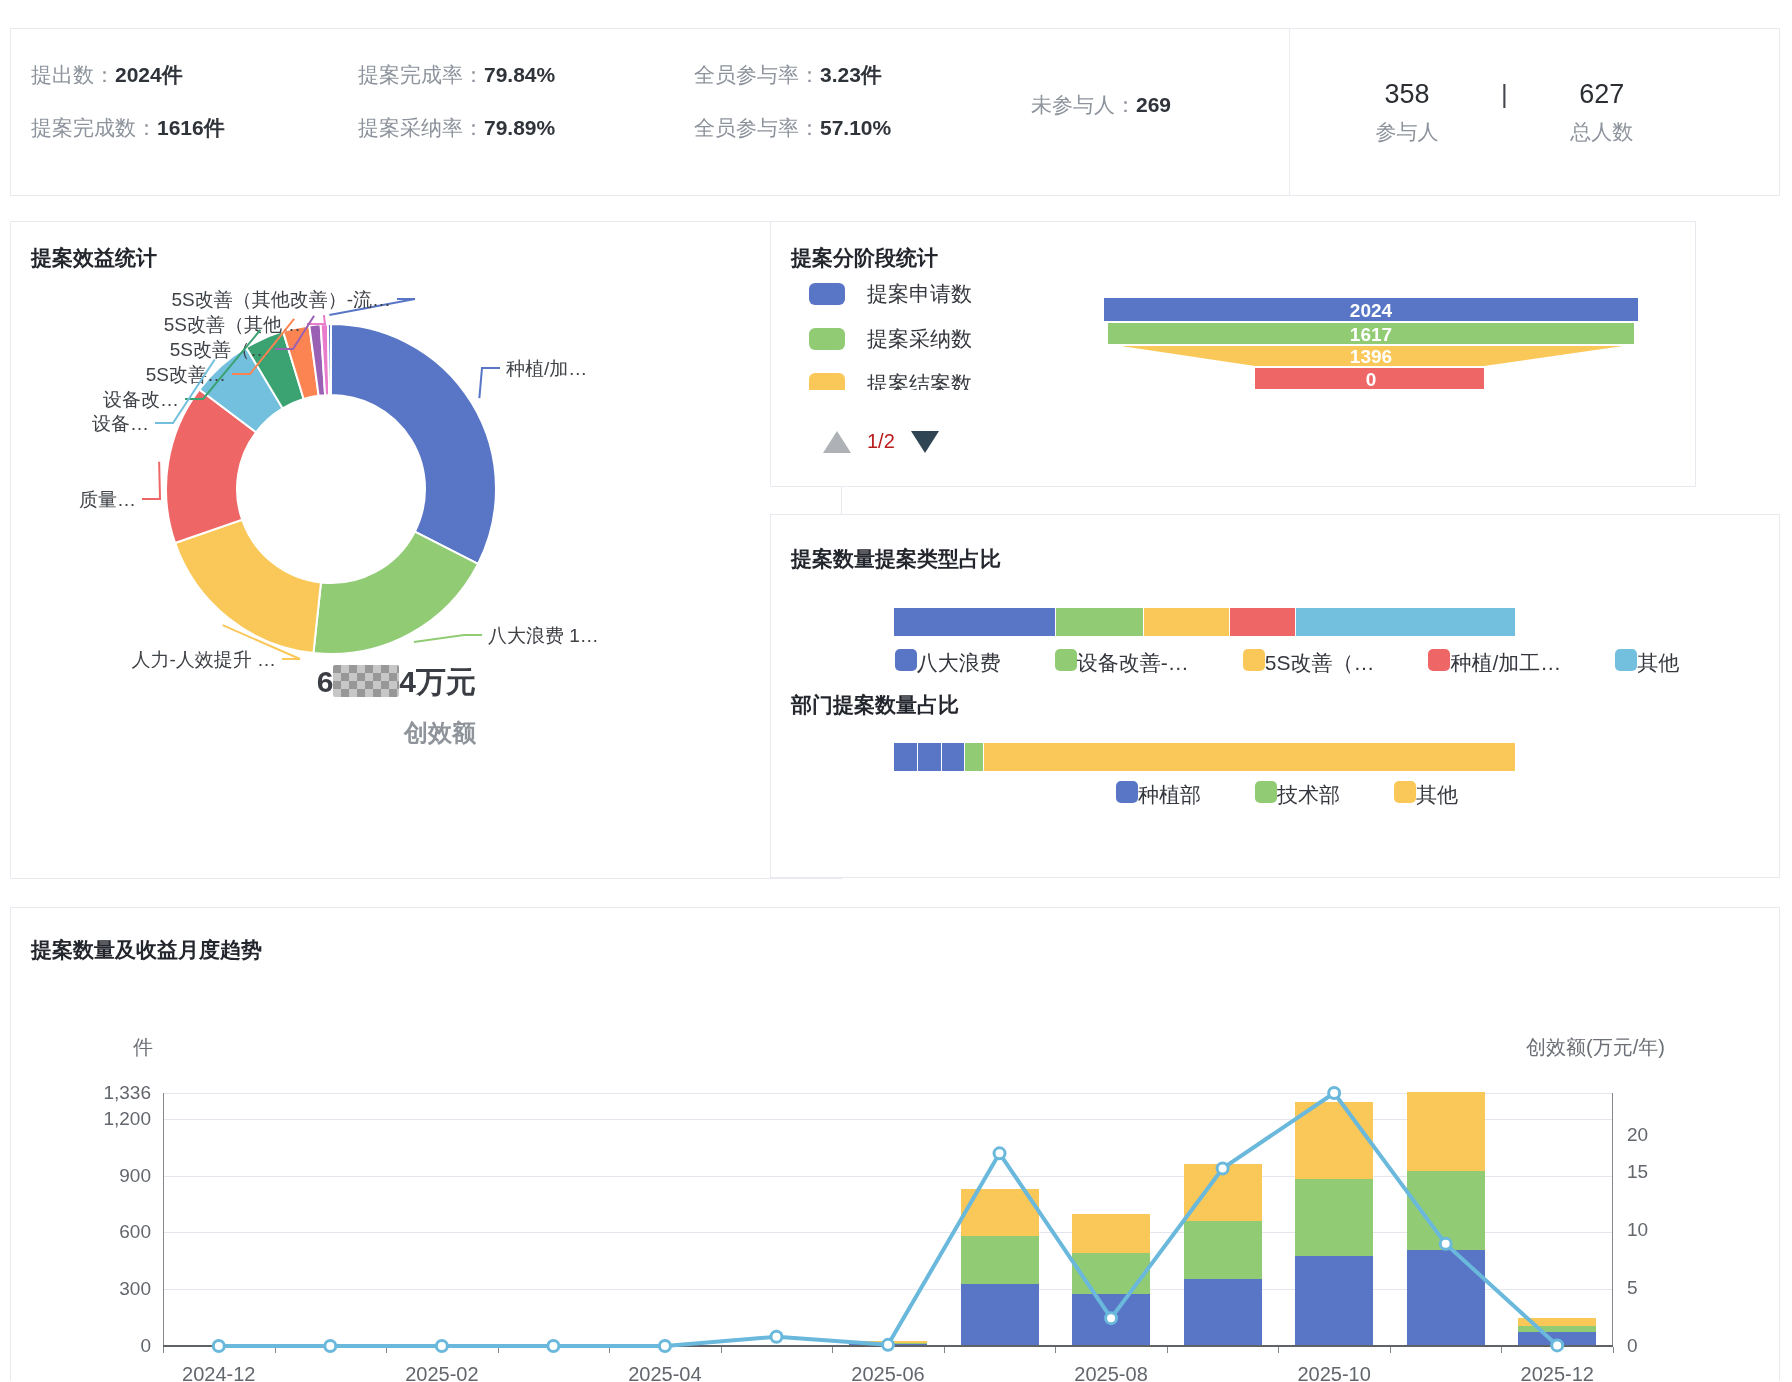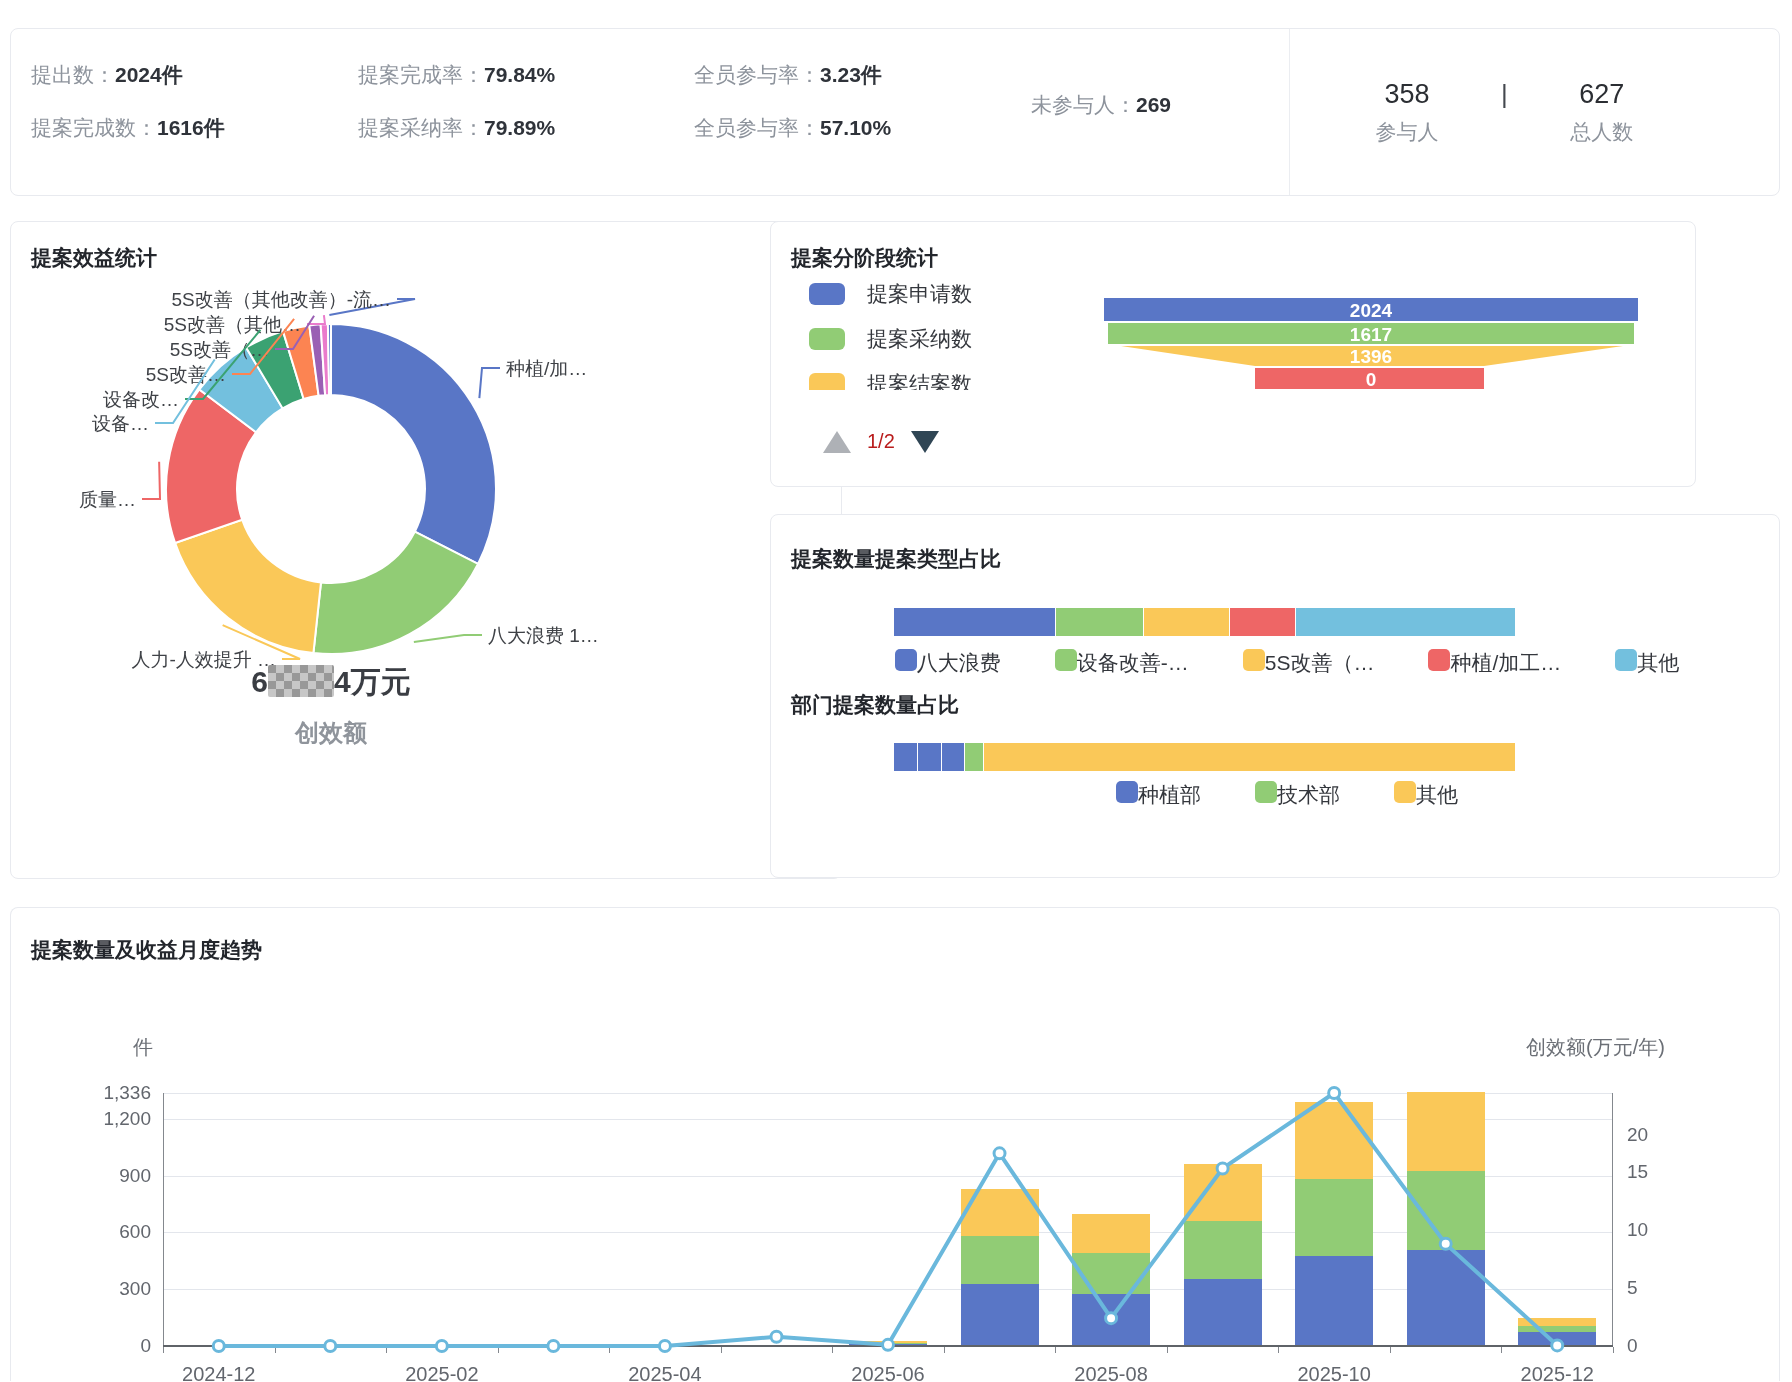--- a/index.html
+++ b/index.html
@@ -1,19 +1,19 @@
 <!DOCTYPE html>
 <html><head>
 <meta charset="utf-8">
 <style>
   * { margin:0; padding:0; box-sizing:border-box; }
   html,body { width:1792px; height:1382px; overflow:hidden; background:#fff;
     font-family:"Liberation Sans","DejaVu Sans",sans-serif; color:#303339; }
   .page { position:relative; width:1792px; height:1382px; }
-  .card { position:absolute; background:#fff; border:1px solid #e8eaef; border-radius:8px; }
+  .card { position:absolute; background:#fff; border:1px solid #e8eaef; border-radius:0; }
 
   
   .topcard { left:10px; top:28px; width:1770px; height:168px; }
   .stat-col { position:absolute; top:32px; display:flex; flex-direction:column; gap:25px; }
   .stat { font-size:21px; line-height:28px; white-space:nowrap; }
   .stat .lbl { color:#8d939c; }
   .stat .val { color:#2f333a; font-weight:bold; }
   .vdivider { position:absolute; left:1278px; top:0; width:1px; height:166px; background:#ebedf1; }
   .people { position:absolute; left:1278px; top:0; width:492px; height:166px;
     display:flex; align-items:center; justify-content:flex-start; padding-left:58px; }
@@ -21,21 +21,21 @@
   .big-stat { width:120px; text-align:center; }
   .big-num { font-size:27px; font-weight:normal; color:#2b2e33; line-height:32px; }
   .big-lbl { margin-top:8px; font-size:21px; color:#8d939c; }
   .big-sep { font-size:26px; color:#44484e; line-height:32px; margin-top:0; }
 
   
   .panel-title { position:absolute; left:20px; font-size:21px; font-weight:bold; color:#23262c; white-space:nowrap; }
 
   .benefit-panel { left:10px; top:221px; width:832px; height:658px; }
   .benefit-panel svg { position:absolute; left:0; top:0; }
-  .donut-center { position:absolute; left:175px; top:440px; width:290px; text-align:center; pointer-events:none; }
+  .donut-center { position:absolute; left:175px; top:440px; width:290px; text-align:right; pointer-events:none; }
   .donut-val { font-size:30px; font-weight:bold; color:#3a3d43; white-space:nowrap; }
   .mosaic { display:inline-block; width:66px; height:32px; vertical-align:-5px; border-radius:2px;
     background:repeating-conic-gradient(#c7c7c7 0% 25%, #989898 0% 50%); background-size:16px 16px; }
   .donut-sub { margin-top:14px; font-size:24px; font-weight:600; color:#8f949b; }
 
   .funnel-panel { left:770px; top:221px; width:926px; height:266px; }
   .fun-legend { position:absolute; left:38px; top:56px; width:260px; height:112px; overflow:hidden; }
   .fun-legend .li { display:flex; align-items:center; gap:22px; height:32px; margin-bottom:13px; cursor:pointer; }
   .fun-legend .chip { width:36px; height:22px; border-radius:6px; flex:0 0 auto; }
   .fun-legend .txt { font-size:21px; color:#34373d; white-space:nowrap; }

